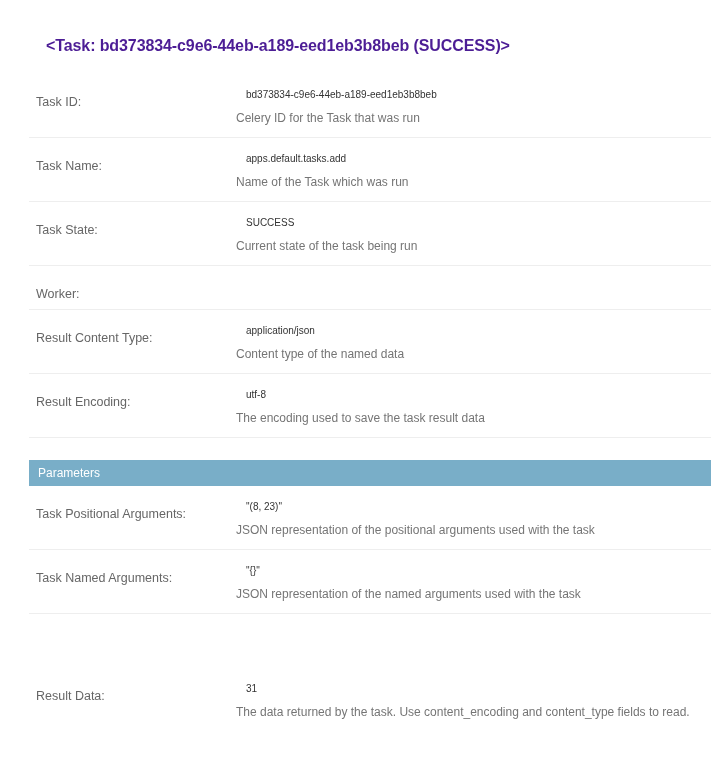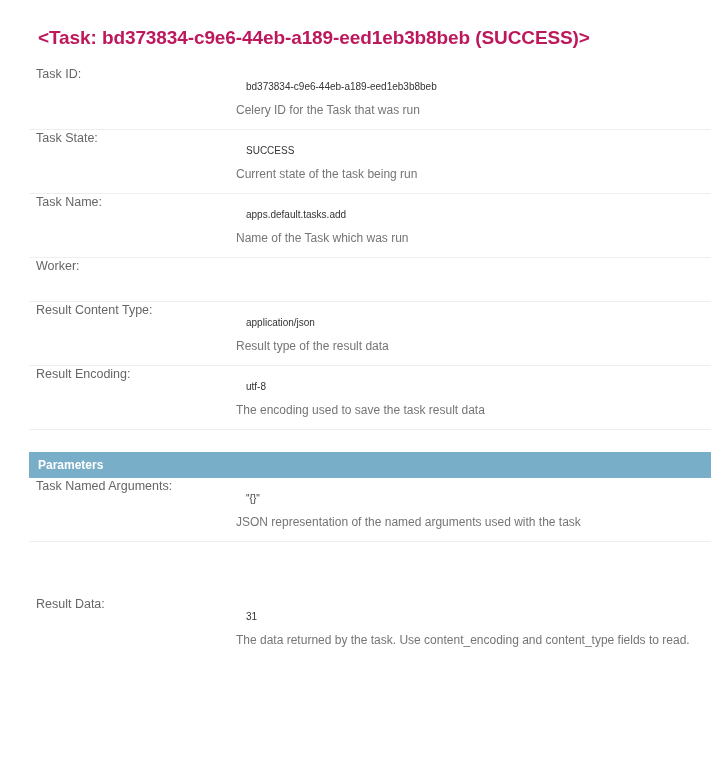--- a/index.html
+++ b/index.html
@@ -18,25 +18,25 @@
 
   .page {
     position: relative;
     width: 711px;
     height: 772px;
     background: #ffffff;
   }
 
   
   .page-title {
-    margin: 8px;
+    margin: 16px;
     padding: 20px 0 0 30px;
-    font-size: 19px;
+    font-size: 16px;
     font-weight: bold;
-    color: #be185d;
+    color: #4c1d95;
     letter-spacing: -0.1px;
     line-height: 20px;
   }
 
   
   .fieldset {
     margin: 0;
     padding: 0;
     border: 0;
   }
@@ -45,21 +45,21 @@
   }
 
   .section-header {
     margin: 0 0 0 29px;
     width: 682px;
     height: 26px;
     box-sizing: border-box;
     background: #79aec8;
     color: #ffffff;
     font-size: 12px;
-    font-weight: bold;
+    font-weight: normal;
     line-height: 26px;
     padding-left: 9px;
   }
 
   .field-row {
     position: relative;
     margin-left: 29px;
     width: 682px;
     box-sizing: border-box;
     border-bottom: 1px solid #eeeeee;
@@ -67,21 +67,21 @@
     min-height: 44px;
   }
   .field-row.no-border {
     border-bottom: 0;
     margin-top: 32px;
   }
 
   .field-label {
     position: absolute;
     left: 7px;
-    top: 0;
+    top: 20px;
     font-size: 12.5px;
     color: #666666;
     line-height: 16px;
     white-space: nowrap;
     text-align: right;
   }
 
   .field-body {
     margin-left: 207px;
   }
@@ -120,63 +120,70 @@
 
     <div class="field-row">
       <div class="field-label">Task ID:</div>
       <div class="field-body">
         <div class="field-value">bd373834-c9e6-44eb-a189-eed1eb3b8beb</div>
         <div class="field-help">Celery ID for the Task that was run</div>
       </div>
     </div>
 
     <div class="field-row">
+      <div class="field-label">Task Name:</div>
+      <div class="field-body">
+        <div class="field-value">apps.default.tasks.add</div>
+        <div class="field-help">Name of the Task which was run</div>
+      </div>
+    </div>
+
+    <div class="field-row">
       <div class="field-label">Task State:</div>
       <div class="field-body">
         <div class="field-value">SUCCESS</div>
         <div class="field-help">Current state of the task being run</div>
       </div>
     </div>
 
     <div class="field-row">
-      <div class="field-label">Task Name:</div>
-      <div class="field-body">
-        <div class="field-value">apps.default.tasks.add</div>
-        <div class="field-help">Name of the Task which was run</div>
-      </div>
-    </div>
-
-    <div class="field-row">
       <div class="field-label">Worker:</div>
     </div>
 
     <div class="field-row">
       <div class="field-label">Result Content Type:</div>
       <div class="field-body">
         <div class="field-value">application/json</div>
-        <div class="field-help">Result type of the result data</div>
+        <div class="field-help">Content type of the named data</div>
       </div>
     </div>
 
     <div class="field-row">
       <div class="field-label">Result Encoding:</div>
       <div class="field-body">
         <div class="field-value">utf-8</div>
         <div class="field-help">The encoding used to save the task result data</div>
       </div>
     </div>
 
   </fieldset>
 
   <div class="set-gap"></div>
 
   <fieldset class="fieldset">
 
     <div class="section-header">Parameters</div>
 
+    <div class="field-row">
+      <div class="field-label">Task Positional Arguments:</div>
+      <div class="field-body">
+        <div class="field-value">"(8, 23)"</div>
+        <div class="field-help">JSON representation of the positional arguments used with the task</div>
+      </div>
+    </div>
 
     <div class="field-row">
       <div class="field-label">Task Named Arguments:</div>
       <div class="field-body">
         <div class="field-value">"{}"</div>
         <div class="field-help">JSON representation of the named arguments used with the task</div>
       </div>
     </div>
 
   </fieldset>

